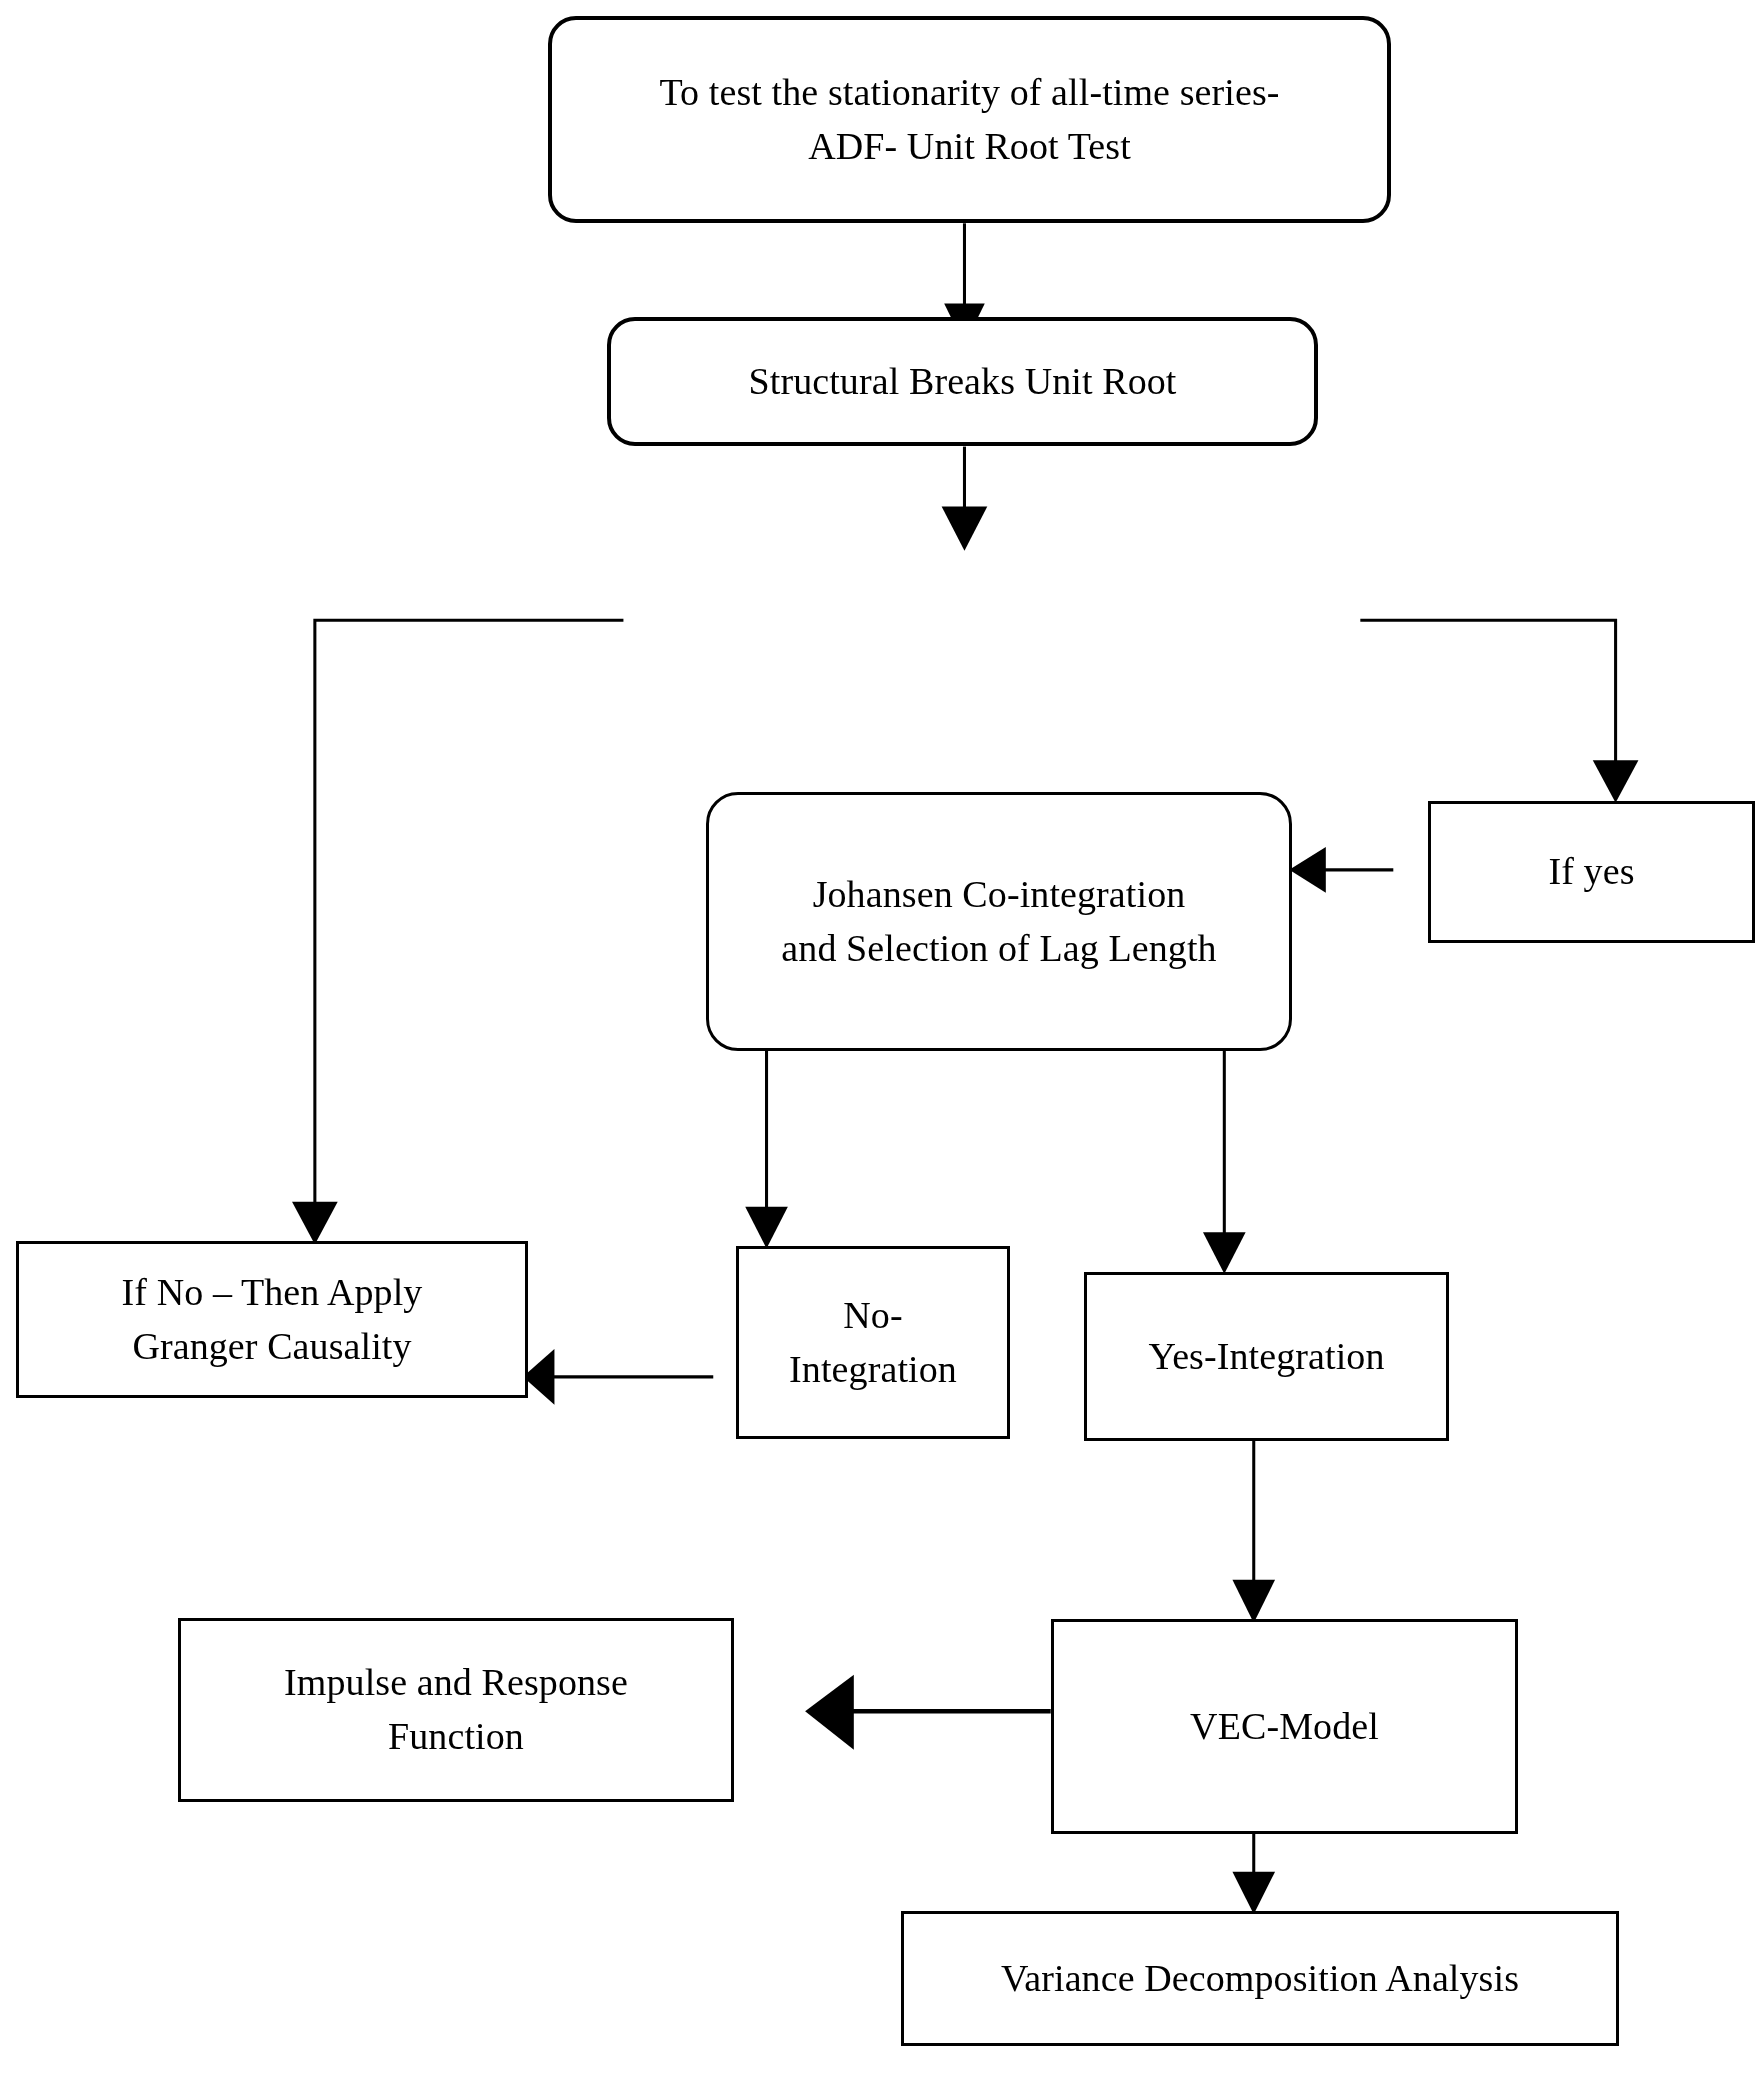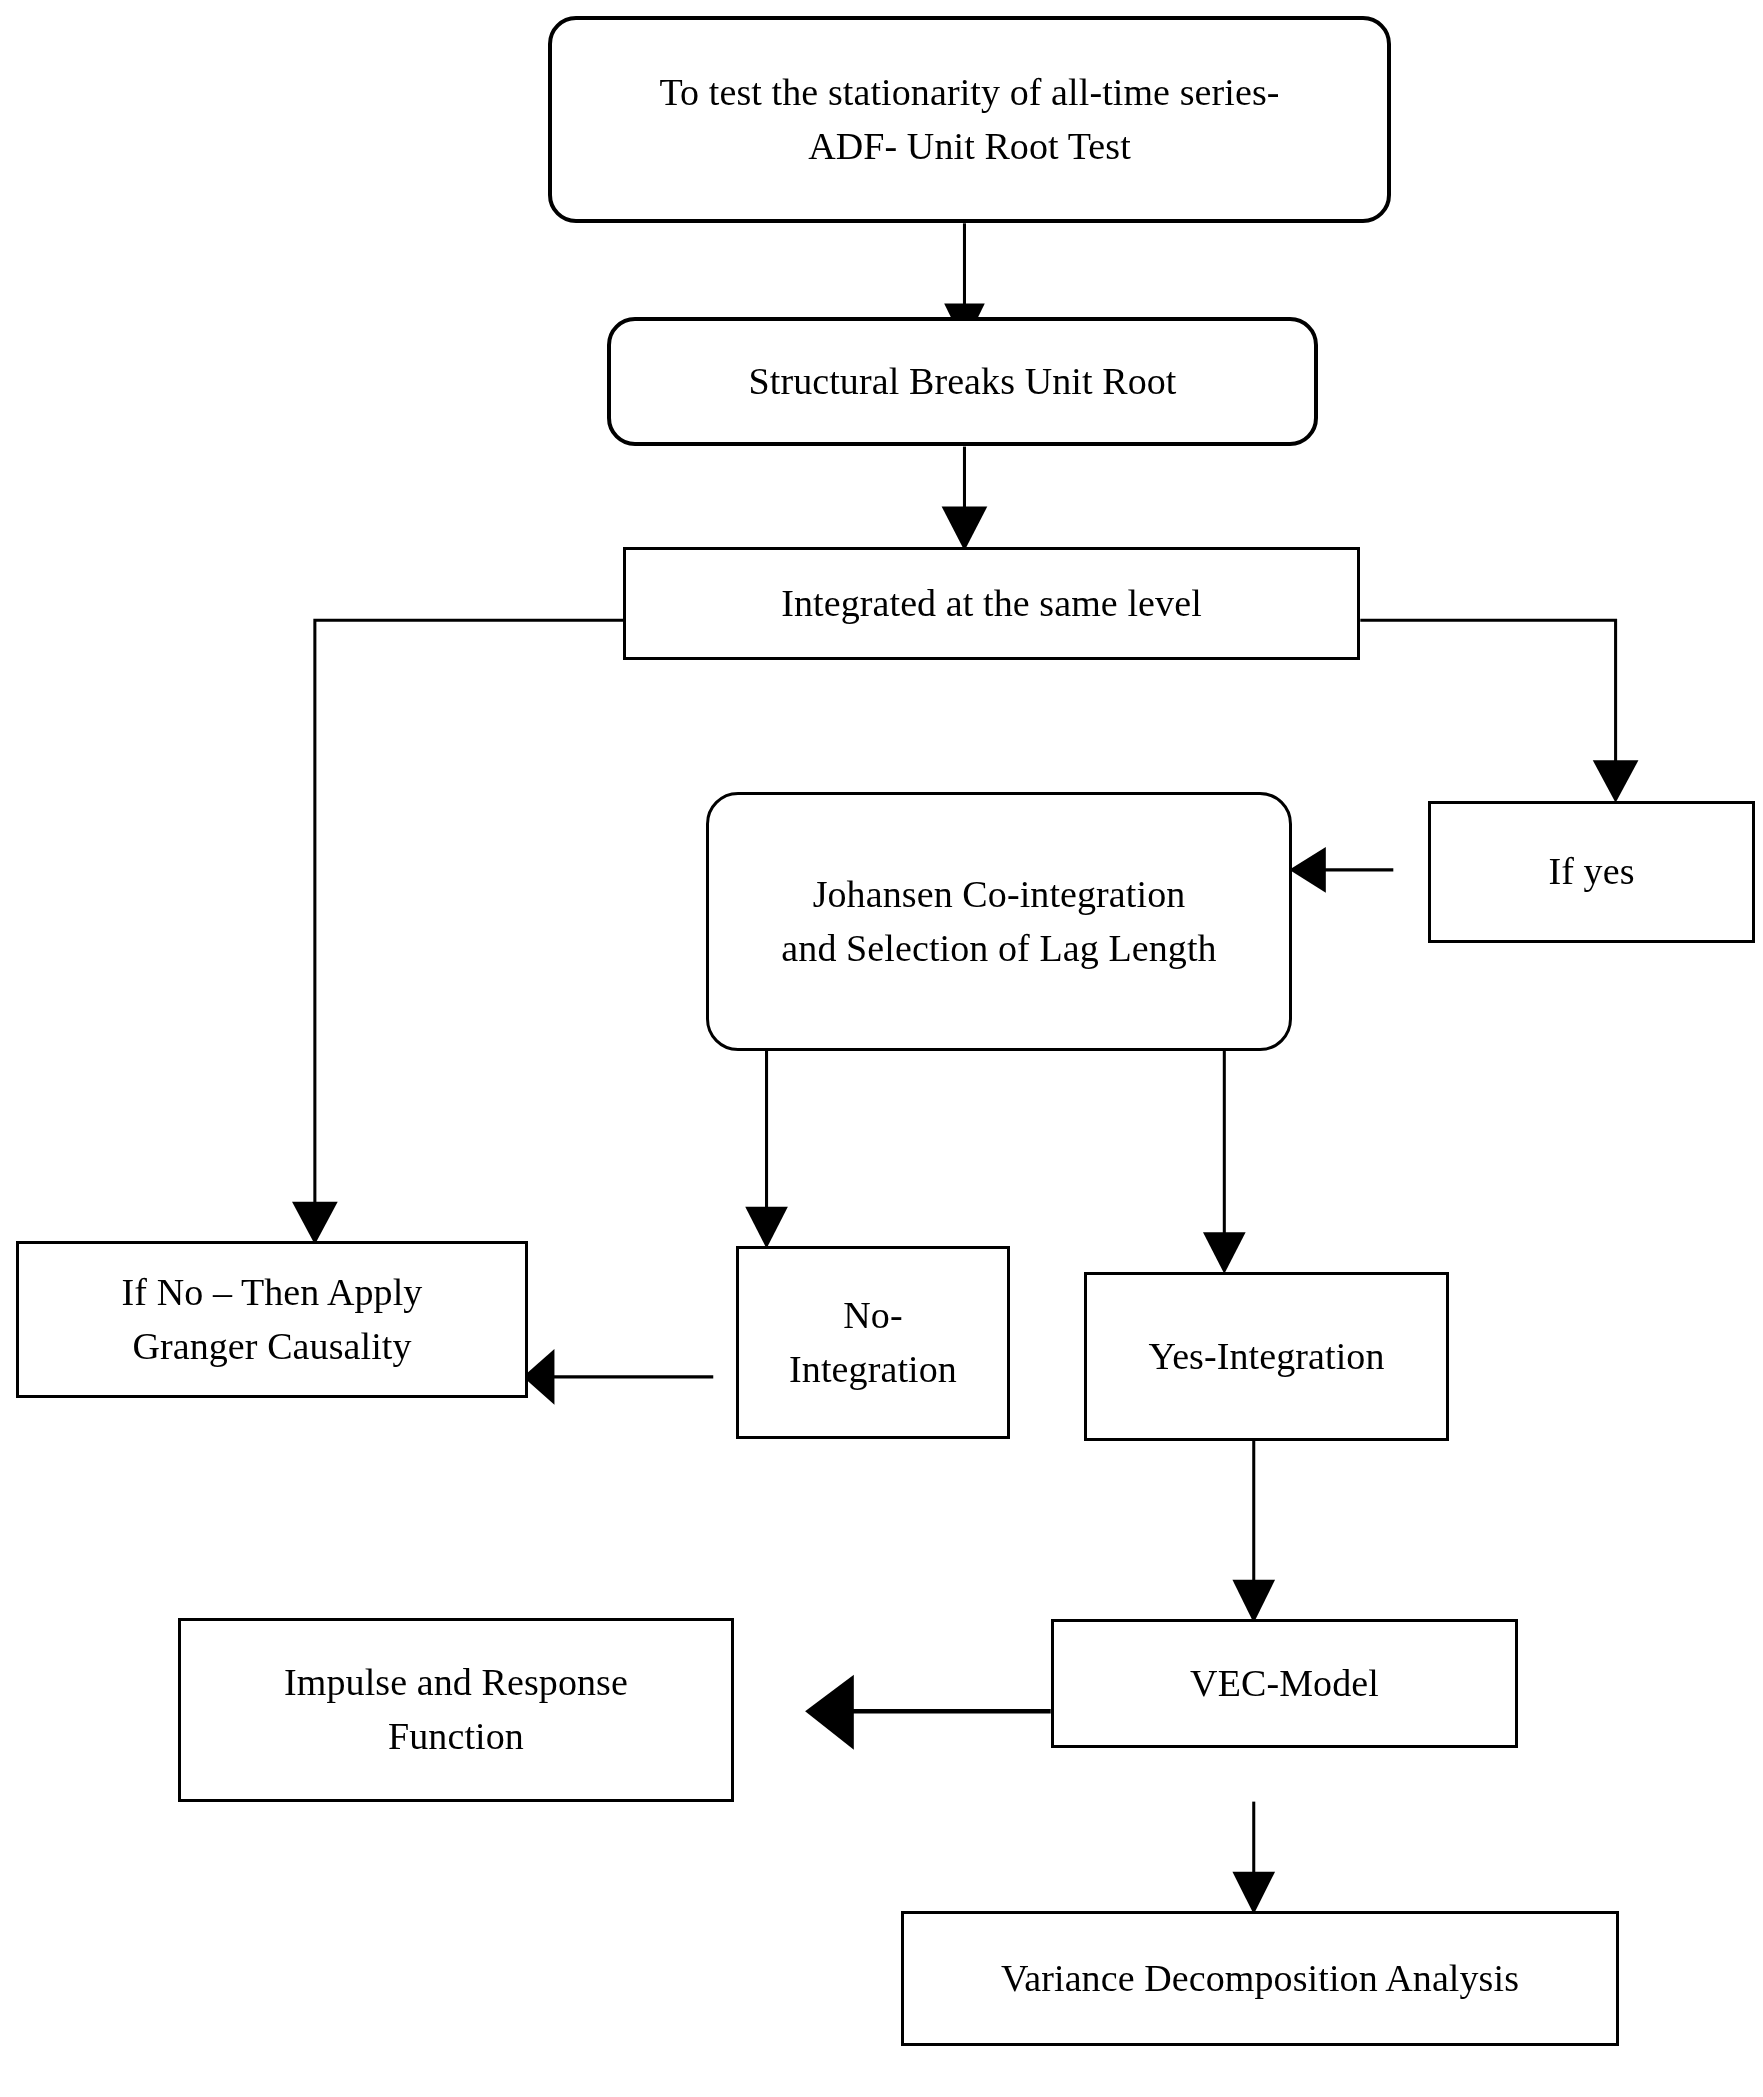--- a/index.html
+++ b/index.html
@@ -43,21 +43,21 @@
   
   #node-adf          { left:548px; top:16px;   width:843px; height:207px; }
   #node-structural   { left:607px; top:317px;  width:711px; height:129px; }
   #node-integrated   { left:623px; top:547px; width:737px; height:113px; }
   #node-ifyes        { left:1428px; top:801px; width:327px;  height:142px; }
   #node-johansen     { left:706px; top:792px; width:586px; height:259px;border-radius:32px; }
   #node-ifno         { left:16px;   top:1241px; width:512px; height:157px; }
   #node-nointeg      { left:736px; top:1246px; width:274px;  height:193px; }
   #node-yesinteg     { left:1084px; top:1272px; width:365px;  height:169px; }
   #node-impulse      { left:178px;  top:1618px; width:556px; height:184px; }
-  #node-vec          { left:1051px; top:1619px; width:467px;  height:129px; }
+  #node-vec          { left:1051px; top:1619px; width:467px;  height:215px; }
   #node-variance     { left:901px; top:1911px; width:718px; height:135px; }
 
   
   #edges {
     position: absolute;
     left: 0; top: 0;
     width: 1764px;
     height: 2097px;
     z-index: 2;
     pointer-events: none;
@@ -136,23 +136,20 @@
 
   <div class="node rounded" id="node-adf">
     <span class="label">To test the stationarity of all-time series-
 ADF- Unit Root Test</span>
   </div>
 
   <div class="node rounded" id="node-structural">
     <span class="label">Structural Breaks Unit Root</span>
   </div>
 
-  <div class="node" id="node-integrated">
-    <span class="label">Integrated at the same level</span>
-  </div>
 
   <div class="node" id="node-ifyes">
     <span class="label">If yes</span>
   </div>
 
   <div class="node" id="node-johansen">
     <span class="label">Johansen Co-integration
 and Selection of Lag Length</span>
   </div>
 

